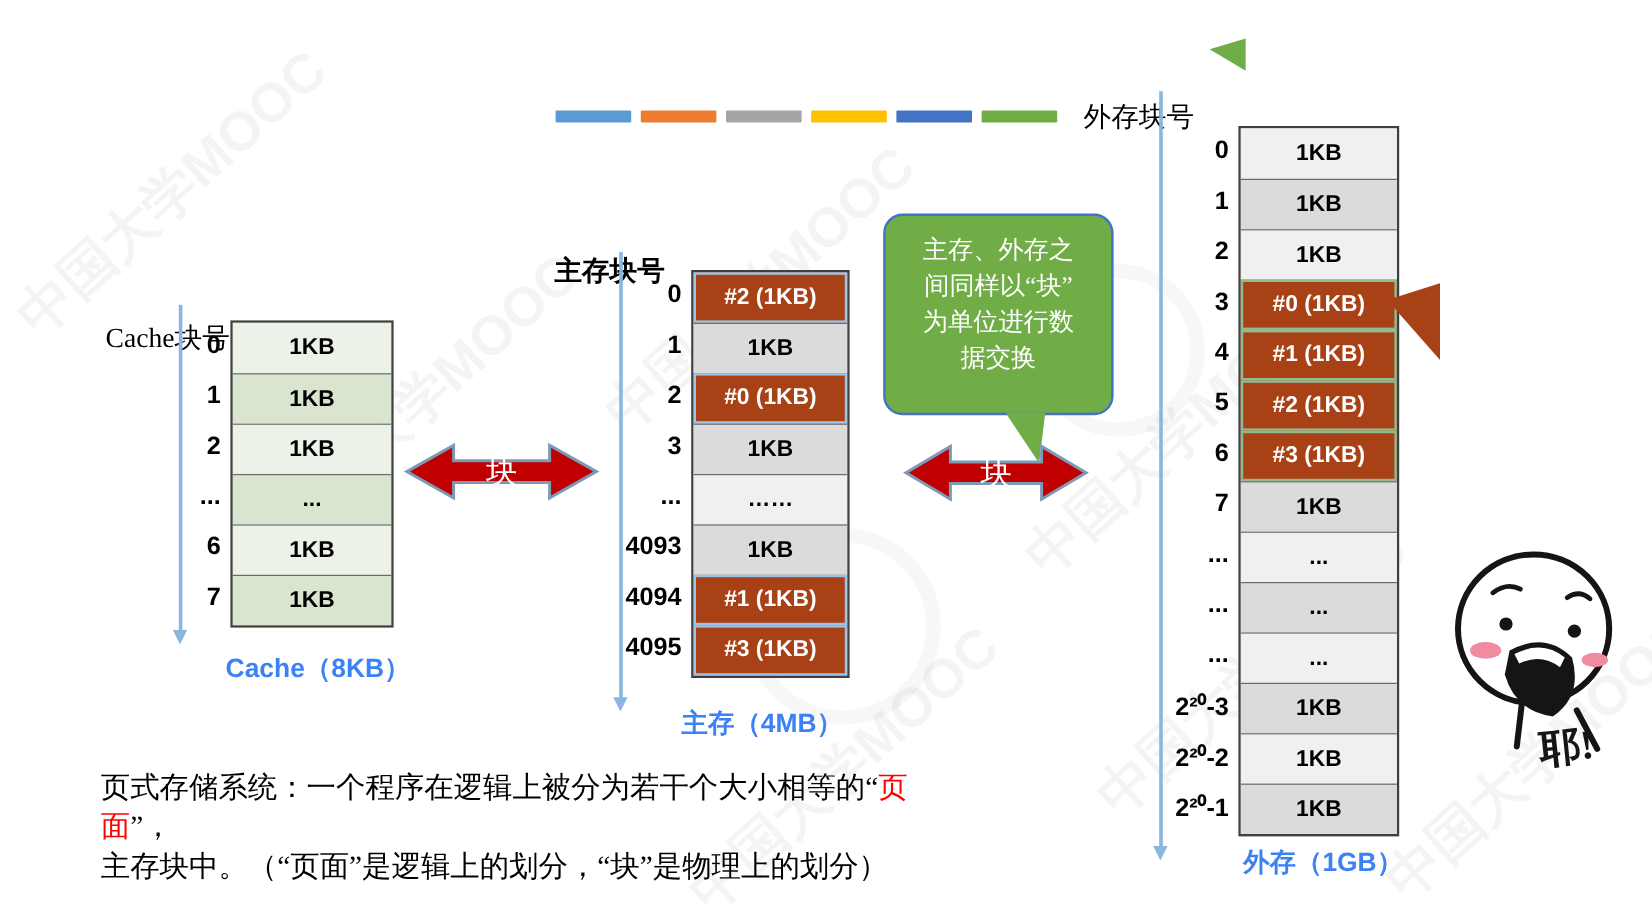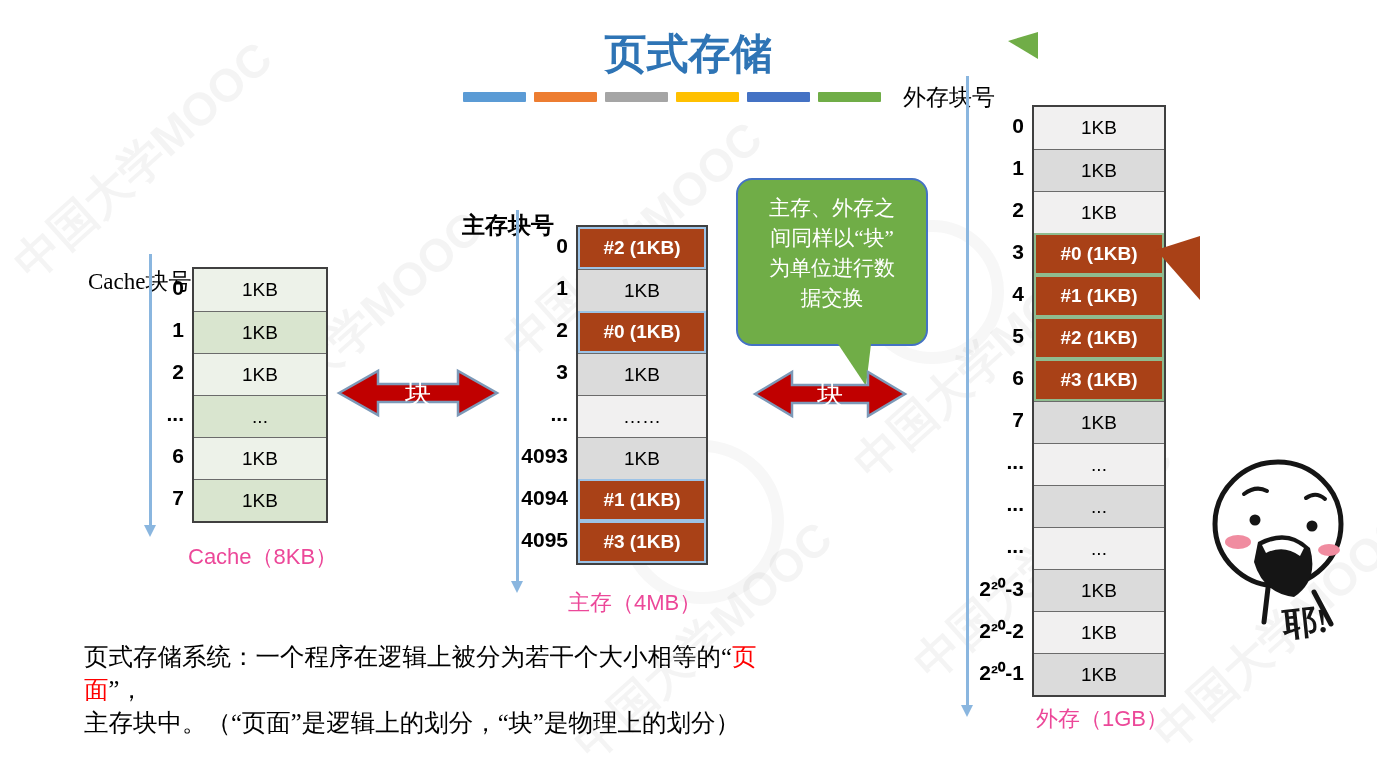--- a/index.html
+++ b/index.html
@@ -24,33 +24,33 @@
       border-left:6px solid transparent;border-right:6px solid transparent;
       border-top:12px solid #8AB6DF;}
 
   
   .memtable{position:absolute;display:flex;}
   .labels{display:flex;flex-direction:column;}
   .mlabel{height:42px;display:flex;align-items:center;justify-content:flex-end;
           padding-right:8px;font-size:21px;font-weight:600;color:#000;}
   .cells{border:2px solid #404040;display:flex;flex-direction:column;}
   .mcell{height:42px;box-sizing:border-box;display:flex;align-items:center;justify-content:center;
-         font-size:19px;font-weight:400;color:#000;border-top:1px solid #6b6b6b;}
+         font-size:19px;font-weight:700;color:#000;border-top:1px solid #6b6b6b;}
   .mcell.first{border-top:none;}
   .t-green .mcell.light{background:#EDF2E9;}
   .t-green .mcell.dark{background:#D9E5CF;}
   .t-gray .mcell.light{background:#F1F0F0;}
   .t-gray .mcell.dark{background:#DBDBDB;}
   .mcell.highlight{background:#A94117;color:#fff;font-weight:700;}
   .hl-blue .mcell.highlight{border:2px solid #9DC3E6;}
   .hl-green .mcell.highlight{border:2px solid #8FBC8F;}
   .t-cache .labels{width:52px;} .t-cache .cells{width:132px;}
   .t-main .labels{width:58px;}  .t-main .cells{width:128px;}
   .t-ext .labels{width:68px;}   .t-ext .cells{width:130px;}
-  .caption{position:absolute;font-size:22px;font-weight:400;color:#ec4899;}
+  .caption{position:absolute;font-size:22px;font-weight:700;color:#3b82f6;}
 
   
   .redarrow{position:absolute;}
 
   
   .bubble{position:absolute;border-radius:16px;border:2px solid #4472C4;color:#fff;
           font-family:"Liberation Serif",serif;text-align:center;white-space:pre-line;
           box-sizing:border-box;}
   .bubble.green{background:#70AD47;}
   .bubble.brown{background:#A94117;}
@@ -75,21 +75,20 @@
   <span class="wm" style="left:-20px;top:130px;">中国大学MOOC</span>
   <span class="wm" style="left:190px;top:300px;">中国大学MOOC</span>
   <span class="wm" style="left:470px;top:210px;">中国大学MOOC</span>
   <span class="wm" style="left:820px;top:330px;">中国大学MOOC</span>
   <span class="wm" style="left:880px;top:530px;">中国大学MOOC</span>
   <span class="wm" style="left:1120px;top:600px;">中国大学MOOC</span>
   <span class="wm" style="left:540px;top:610px;">中国大学MOOC</span>
   <div class="wm-circle" style="left:860px;top:220px;width:120px;height:120px;"></div>
   <div class="wm-circle" style="left:620px;top:440px;width:140px;height:140px;"></div>
 
-  <div class="title">页式存储</div>
   <div class="bars">
       <div class="bar" style="background: rgb(91, 155, 213);"></div>
       <div class="bar" style="background: rgb(237, 125, 49);"></div>
       <div class="bar" style="background: rgb(165, 165, 165);"></div>
       <div class="bar" style="background: rgb(255, 192, 0);"></div>
       <div class="bar" style="background: rgb(68, 114, 196);"></div>
       <div class="bar" style="background: rgb(112, 173, 71);"></div>
     </div>
 
   <div class="axis-label" style="left:88px;top:226px;">Cache块号</div>

